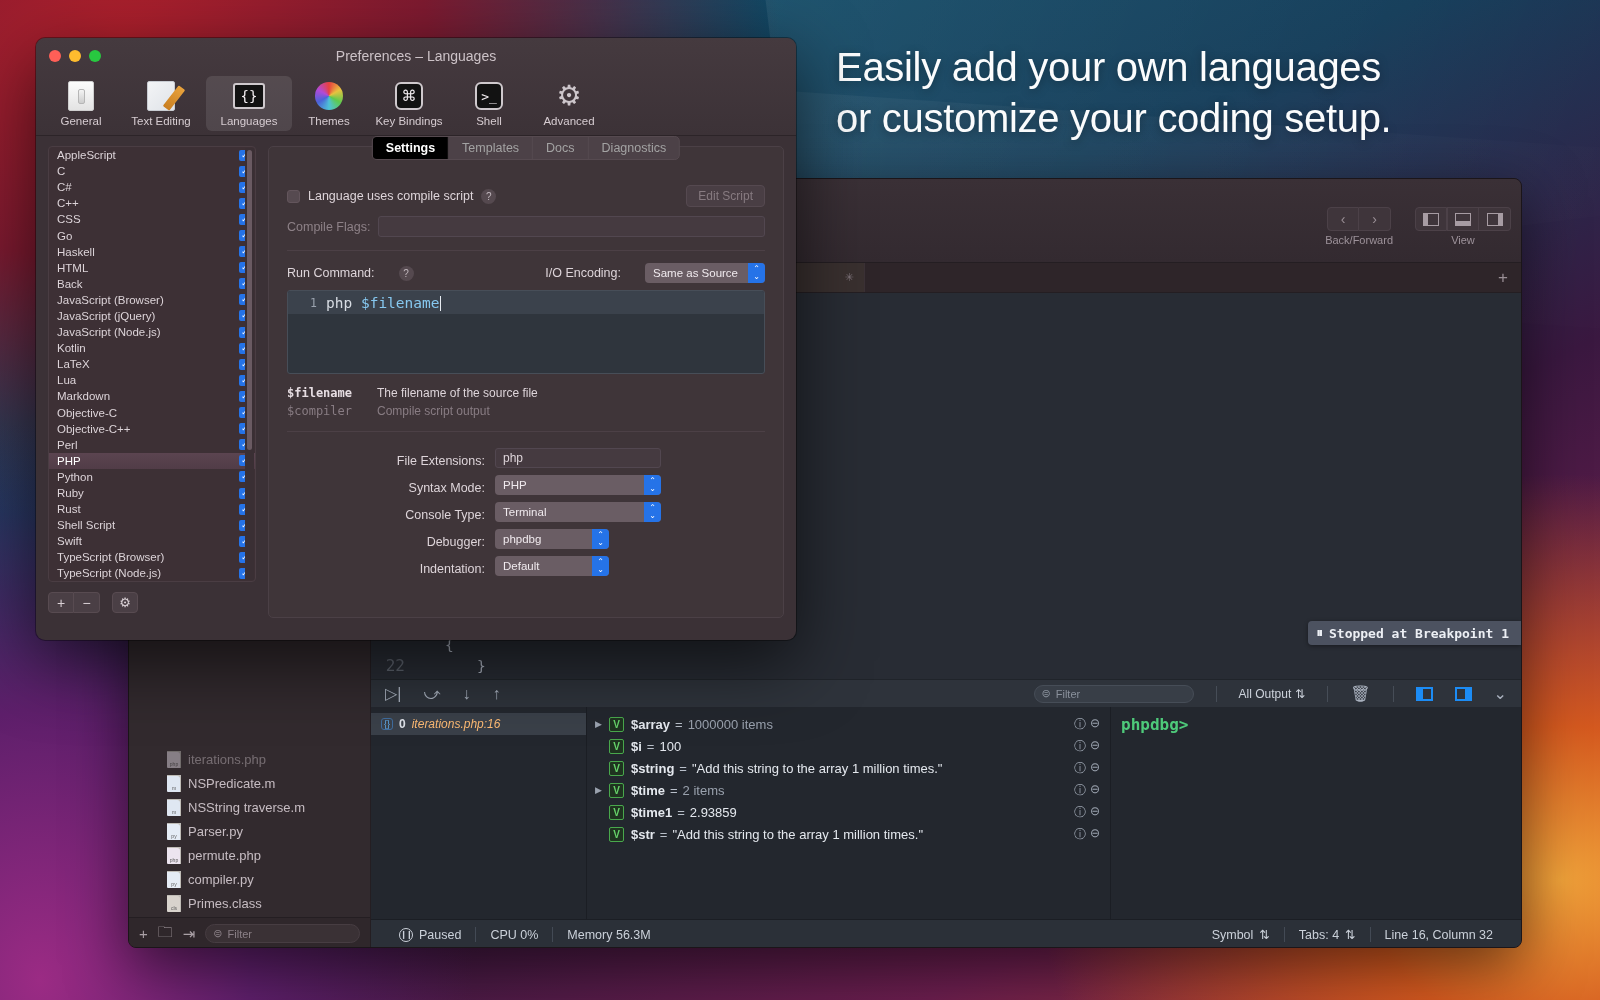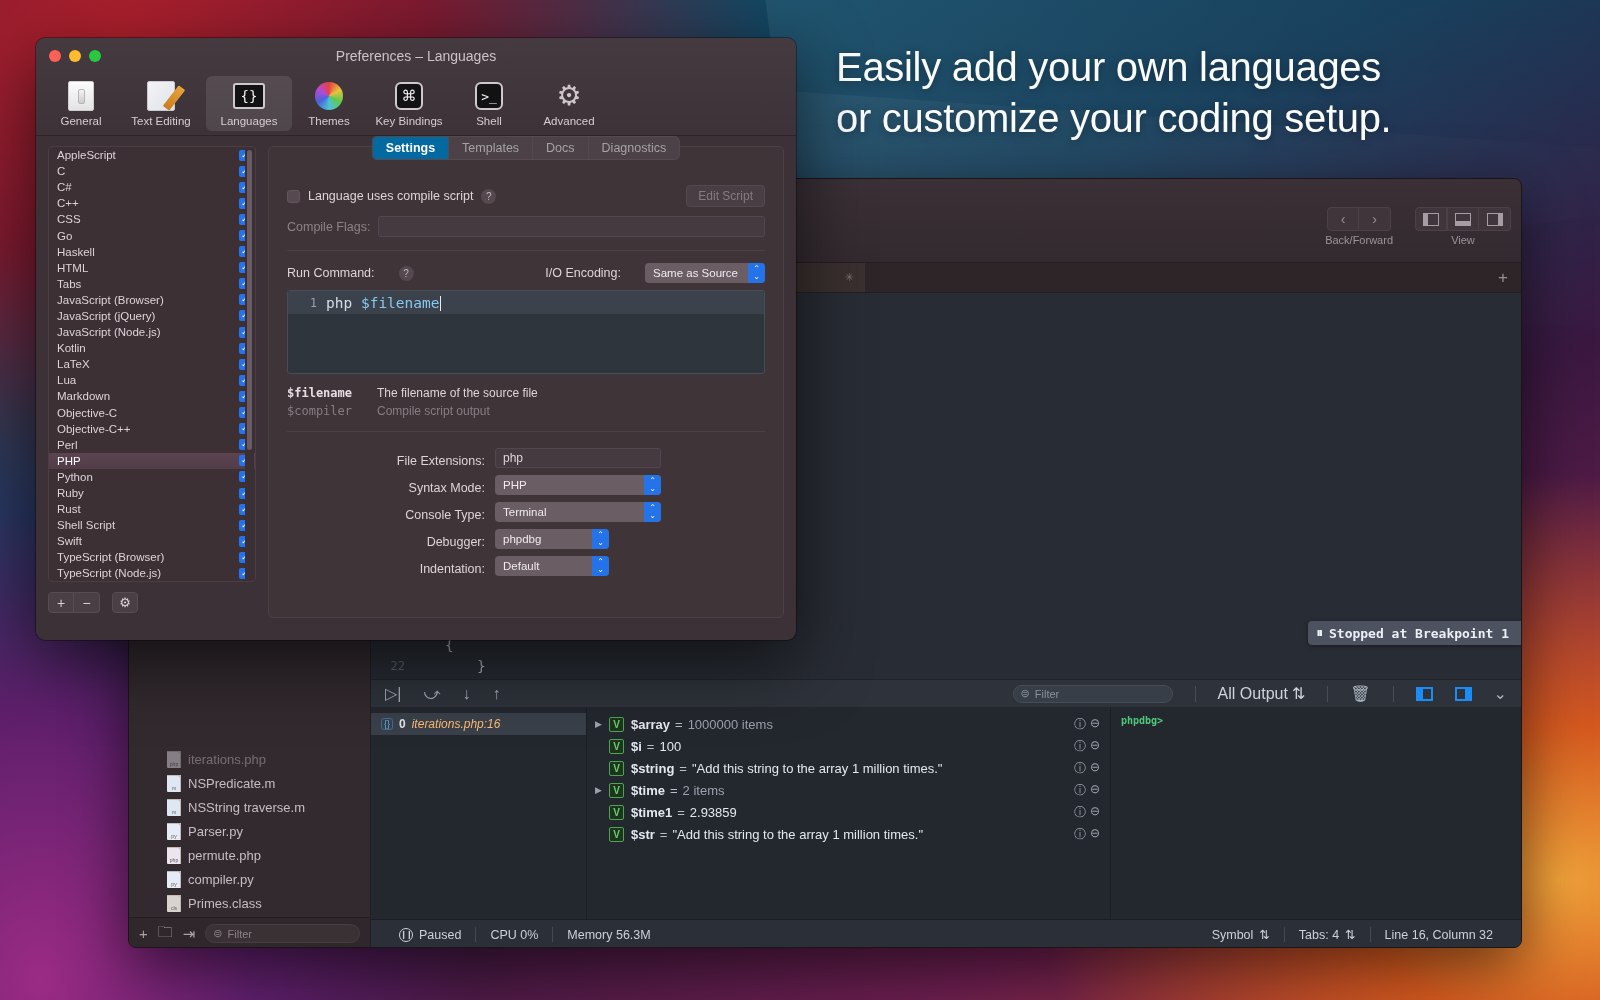--- a/index.html
+++ b/index.html
@@ -117,21 +117,21 @@
     border-radius: 10px; display: flex; align-items: center; gap: 5px; padding: 0 7px;
     color: #8b8087; font-size: 11px;
   }
 
   #ide-main { flex: 1; display: flex; flex-direction: column; background: #282c33; }
   #code-area {
     flex: 1; background: #282c34; position: relative; overflow: hidden;
     font-family: "DejaVu Sans Mono", monospace; font-size: 14.5px;
   }
   .cline { display: flex; height: 21px; align-items: center; }
-  .gut { width: 44px; text-align: right; padding-right: 10px; color: #5d636e; font-size: 12px; flex: none; }
+  .gut { width: 44px; text-align: right; padding-right: 10px; color: #5d636e; font-size: 16px; flex: none; }
   .ctext { white-space: pre; padding-left: 16px; } .var { color: #61afef; } .str { color: #98c379; }
   .com { color: #7f848e; } .pun { color: #abb2bf; }
 
   #breakpoint-badge {
     position: absolute; right: 0; top: 328px;
     background: #4c5260; color: #eceff4; font-size: 13px; font-weight: bold;
     padding: 4px 12px 4px 8px; border-radius: 4px 0 0 4px;
     display: flex; align-items: center; gap: 6px;
     box-shadow: 0 1px 4px rgba(0,0,0,0.4);
   }
@@ -140,21 +140,21 @@
     height: 28px; background: #2e333b; border-top: 1px solid #20242a;
     display: flex; align-items: center; padding: 0 14px; gap: 22px;
   }
   .dbg-btn { color: #a8b0bd; font-size: 16px; }
   #debug-toolbar .spacer { flex: 1; }
   #dbg-filter {
     width: 160px; height: 18px; background: #383e47; border: 1px solid #464d57;
     border-radius: 9px; display: flex; align-items: center; gap: 5px; padding: 0 7px;
     color: #8a919c; font-size: 11px;
   }
-  .dbg-sel { color: #cdd3dc; font-size: 16px; display:flex; align-items:center; gap:4px; }
+  .dbg-sel { color: #cdd3dc; font-size: 12px; display:flex; align-items:center; gap:4px; }
   .dbg-sep { width: 1px; height: 16px; background: #464d57; }
   .pane-btn { width: 17px; height: 14px; border: 2px solid #1c8cf5; position: relative; }
   .pane-btn.l:before { content:''; position:absolute; left:0; top:0; bottom:0; width:5px; background:#1c8cf5; }
   .pane-btn.r:before { content:''; position:absolute; right:0; top:0; bottom:0; width:5px; background:#1c8cf5; }
 
   #debug-panes { height: 212px; display: flex; background: #23272e; }
   #stack-pane { width: 216px; border-right: 1px solid #1b1e24; padding-top: 6px; }
   .stack-row {
     display: flex; align-items: center; gap: 6px; height: 22px; padding: 0 10px;
     background: #3a4049; color: #dfe3ea; font-size: 12px;
@@ -169,21 +169,21 @@
     width: 15px; height: 15px; border: 1px solid #49a84c; border-radius: 2px;
     color: #66d36a; font-size: 10px; font-weight: bold; background: #1f3320;
     display: flex; align-items: center; justify-content: center; flex: none; margin-right: 7px;
   }
   .vname { font-weight: bold; }
   .veq { color: #b9c0ca; margin: 0 5px; }
   .vval.dim { color: #9aa2ae; }
   .vicons { margin-left: auto; padding-right: 10px; display: flex; gap: 4px; color: #9aa2ae; font-size: 12px; }
 
   #console-pane { width: 410px; padding: 8px 0 0 10px; }
-  #console-prompt { color: #4ec97a; font-family: "DejaVu Sans Mono", monospace; font-size: 10px; font-weight: bold; }
+  #console-prompt { color: #4ec97a; font-family: "DejaVu Sans Mono", monospace; font-size: 16px; font-weight: bold; }
 
   #ide-status {
     height: 30px; background: #2b3038; border-top: 1px solid #1b1e24;
     display: flex; align-items: center; padding: 0 14px; gap: 0;
     color: #cbd1da; font-size: 12.5px;
   }
   .st-item { padding: 0 14px; display: flex; align-items: center; gap: 6px; }
   .st-sep { width: 1px; height: 15px; background: #434a55; }
   .pausedot {
     width: 14px; height: 14px; border-radius: 50%; border: 1.5px solid #cbd1da;
@@ -269,21 +269,21 @@
     position: relative; padding-top: 24px; height: 472px;
   }
   #seg-tabs {
     position: absolute; top: -11px; left: 50%; transform: translateX(-50%);
     display: flex; background: #4c4147; border: 1px solid #564a50; border-radius: 5px; overflow: hidden;
   }
   .seg {
     padding: 4px 13px; color: #a3a3a3; font-size: 12.5px; border-right: 1px solid #564a50;
   }
   .seg:last-child { border-right: none; }
-  .seg.active { background: #0369a1; color: #fff; font-weight: 600; }
+  .seg.active { background: #000000; color: #fff; font-weight: 600; }
 
   .pf-section { padding: 14px 18px 0; }
   .row { display: flex; align-items: center; gap: 8px; }
   .check-sq {
     width: 13px; height: 13px; border-radius: 3px; background: #564a50; border: 1px solid #63555c; flex: none;
   }
   .lbl { color: #ded5da; font-size: 12.5px; }
   .lbl.dim { color: #8d8187; }
   .help {
     width: 15px; height: 15px; border-radius: 50%; background: #55494f; color: #c2b8be;
@@ -730,21 +730,21 @@
           </div>
         <div class="lang-row">
             <span>Haskell</span>
             <span class="cbx">✓</span>
           </div>
         <div class="lang-row">
             <span>HTML</span>
             <span class="cbx">✓</span>
           </div>
         <div class="lang-row">
-            <span>Tabs</span>
+            <span>Back</span>
             <span class="cbx">✓</span>
           </div>
         <div class="lang-row">
             <span>JavaScript (Browser)</span>
             <span class="cbx">✓</span>
           </div>
         <div class="lang-row">
             <span>JavaScript (jQuery)</span>
             <span class="cbx">✓</span>
           </div>

